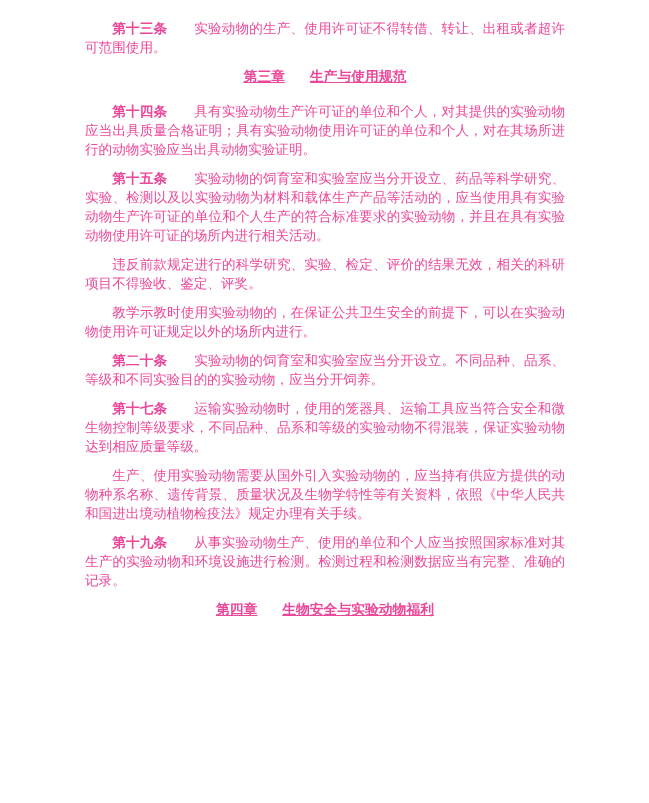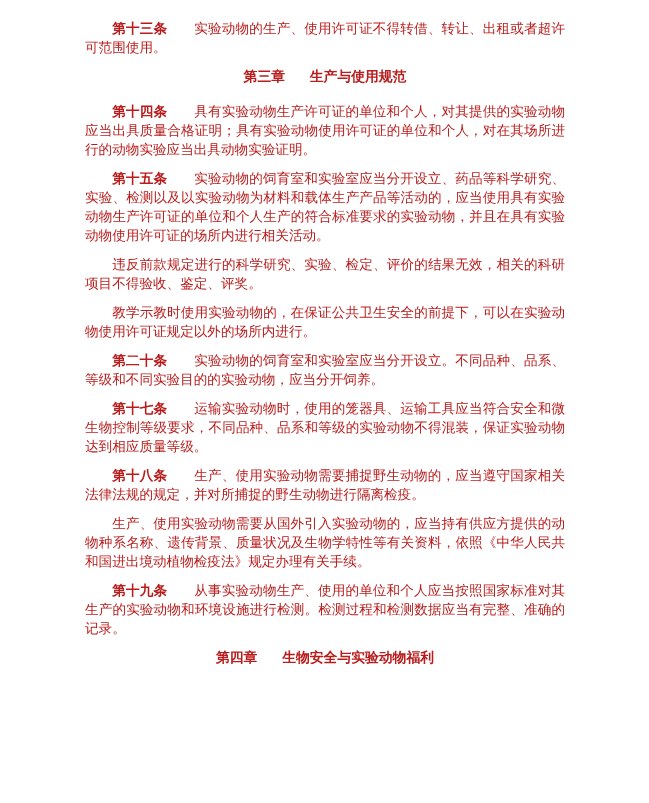--- a/index.html
+++ b/index.html
@@ -9,21 +9,21 @@
     background: #ffffff;
   }
   .page {
     position: relative;
     width: 649px;
     height: 803px;
     background: #ffffff;
     overflow: hidden;
     box-sizing: border-box;
     font-family: "DejaVu Serif", "Liberation Serif", serif;
-    color: #b91c1c;
+    color: #ec4899;
   }
   .content {
     box-sizing: border-box;
     padding: 19px 84px 0 85px;
   }
   .para {
     font-size: 13.6px;
     line-height: 19px;
     text-align: justify;
     text-justify: inter-ideograph;
@@ -35,36 +35,36 @@
     font-weight: 700;
     margin-right: 2em;
   }
   .chapter {
     font-size: 13.8px;
     line-height: 19px;
     text-align: center;
     text-indent: 0;
     font-weight: 700;
     margin: 10px 0 16px 0;
+    text-decoration: underline;
   }
   .chapter-num {
     margin-right: 1.8em;
   }
 </style>
 </head>
 <body>
 
 <div class="page">
   <div class="content">
       <p class="para"><span class="article-num">第十三条</span><span>实验动物的生产、使用许可证不得转借、转让、出租或者超许可范围使用。</span></p>
       <p class="chapter"><span class="chapter-num">第三章</span><span>生产与使用规范</span></p>
       <p class="para"><span class="article-num">第十四条</span><span>具有实验动物生产许可证的单位和个人，对其提供的实验动物应当出具质量合格证明；具有实验动物使用许可证的单位和个人，对在其场所进行的动物实验应当出具动物实验证明。</span></p>
       <p class="para"><span class="article-num">第十五条</span><span>实验动物的饲育室和实验室应当分开设立、药品等科学研究、实验、检测以及以实验动物为材料和载体生产产品等活动的，应当使用具有实验动物生产许可证的单位和个人生产的符合标准要求的实验动物，并且在具有实验动物使用许可证的场所内进行相关活动。</span></p>
       <p class="para"><span>违反前款规定进行的科学研究、实验、检定、评价的结果无效，相关的科研项目不得验收、鉴定、评奖。</span></p>
       <p class="para"><span>教学示教时使用实验动物的，在保证公共卫生安全的前提下，可以在实验动物使用许可证规定以外的场所内进行。</span></p>
       <p class="para"><span class="article-num">第二十条</span><span>实验动物的饲育室和实验室应当分开设立。不同品种、品系、等级和不同实验目的的实验动物，应当分开饲养。</span></p>
       <p class="para"><span class="article-num">第十七条</span><span>运输实验动物时，使用的笼器具、运输工具应当符合安全和微生物控制等级要求，不同品种、品系和等级的实验动物不得混装，保证实验动物达到相应质量等级。</span></p>
-      <p class="para"><span class="article-num">第十八条</span><span>生产、使用实验动物需要捕捉野生动物的，应当遵守国家相关法律法规的规定，并对所捕捉的野生动物进行隔离检疫。</span></p>
       <p class="para"><span>生产、使用实验动物需要从国外引入实验动物的，应当持有供应方提供的动物种系名称、遗传背景、质量状况及生物学特性等有关资料，依照《中华人民共和国进出境动植物检疫法》规定办理有关手续。</span></p>
       <p class="para"><span class="article-num">第十九条</span><span>从事实验动物生产、使用的单位和个人应当按照国家标准对其生产的实验动物和环境设施进行检测。检测过程和检测数据应当有完整、准确的记录。</span></p>
       <p class="chapter"><span class="chapter-num">第四章</span><span>生物安全与实验动物福利</span></p>
     </div>
 </div>
 
 </body></html>

